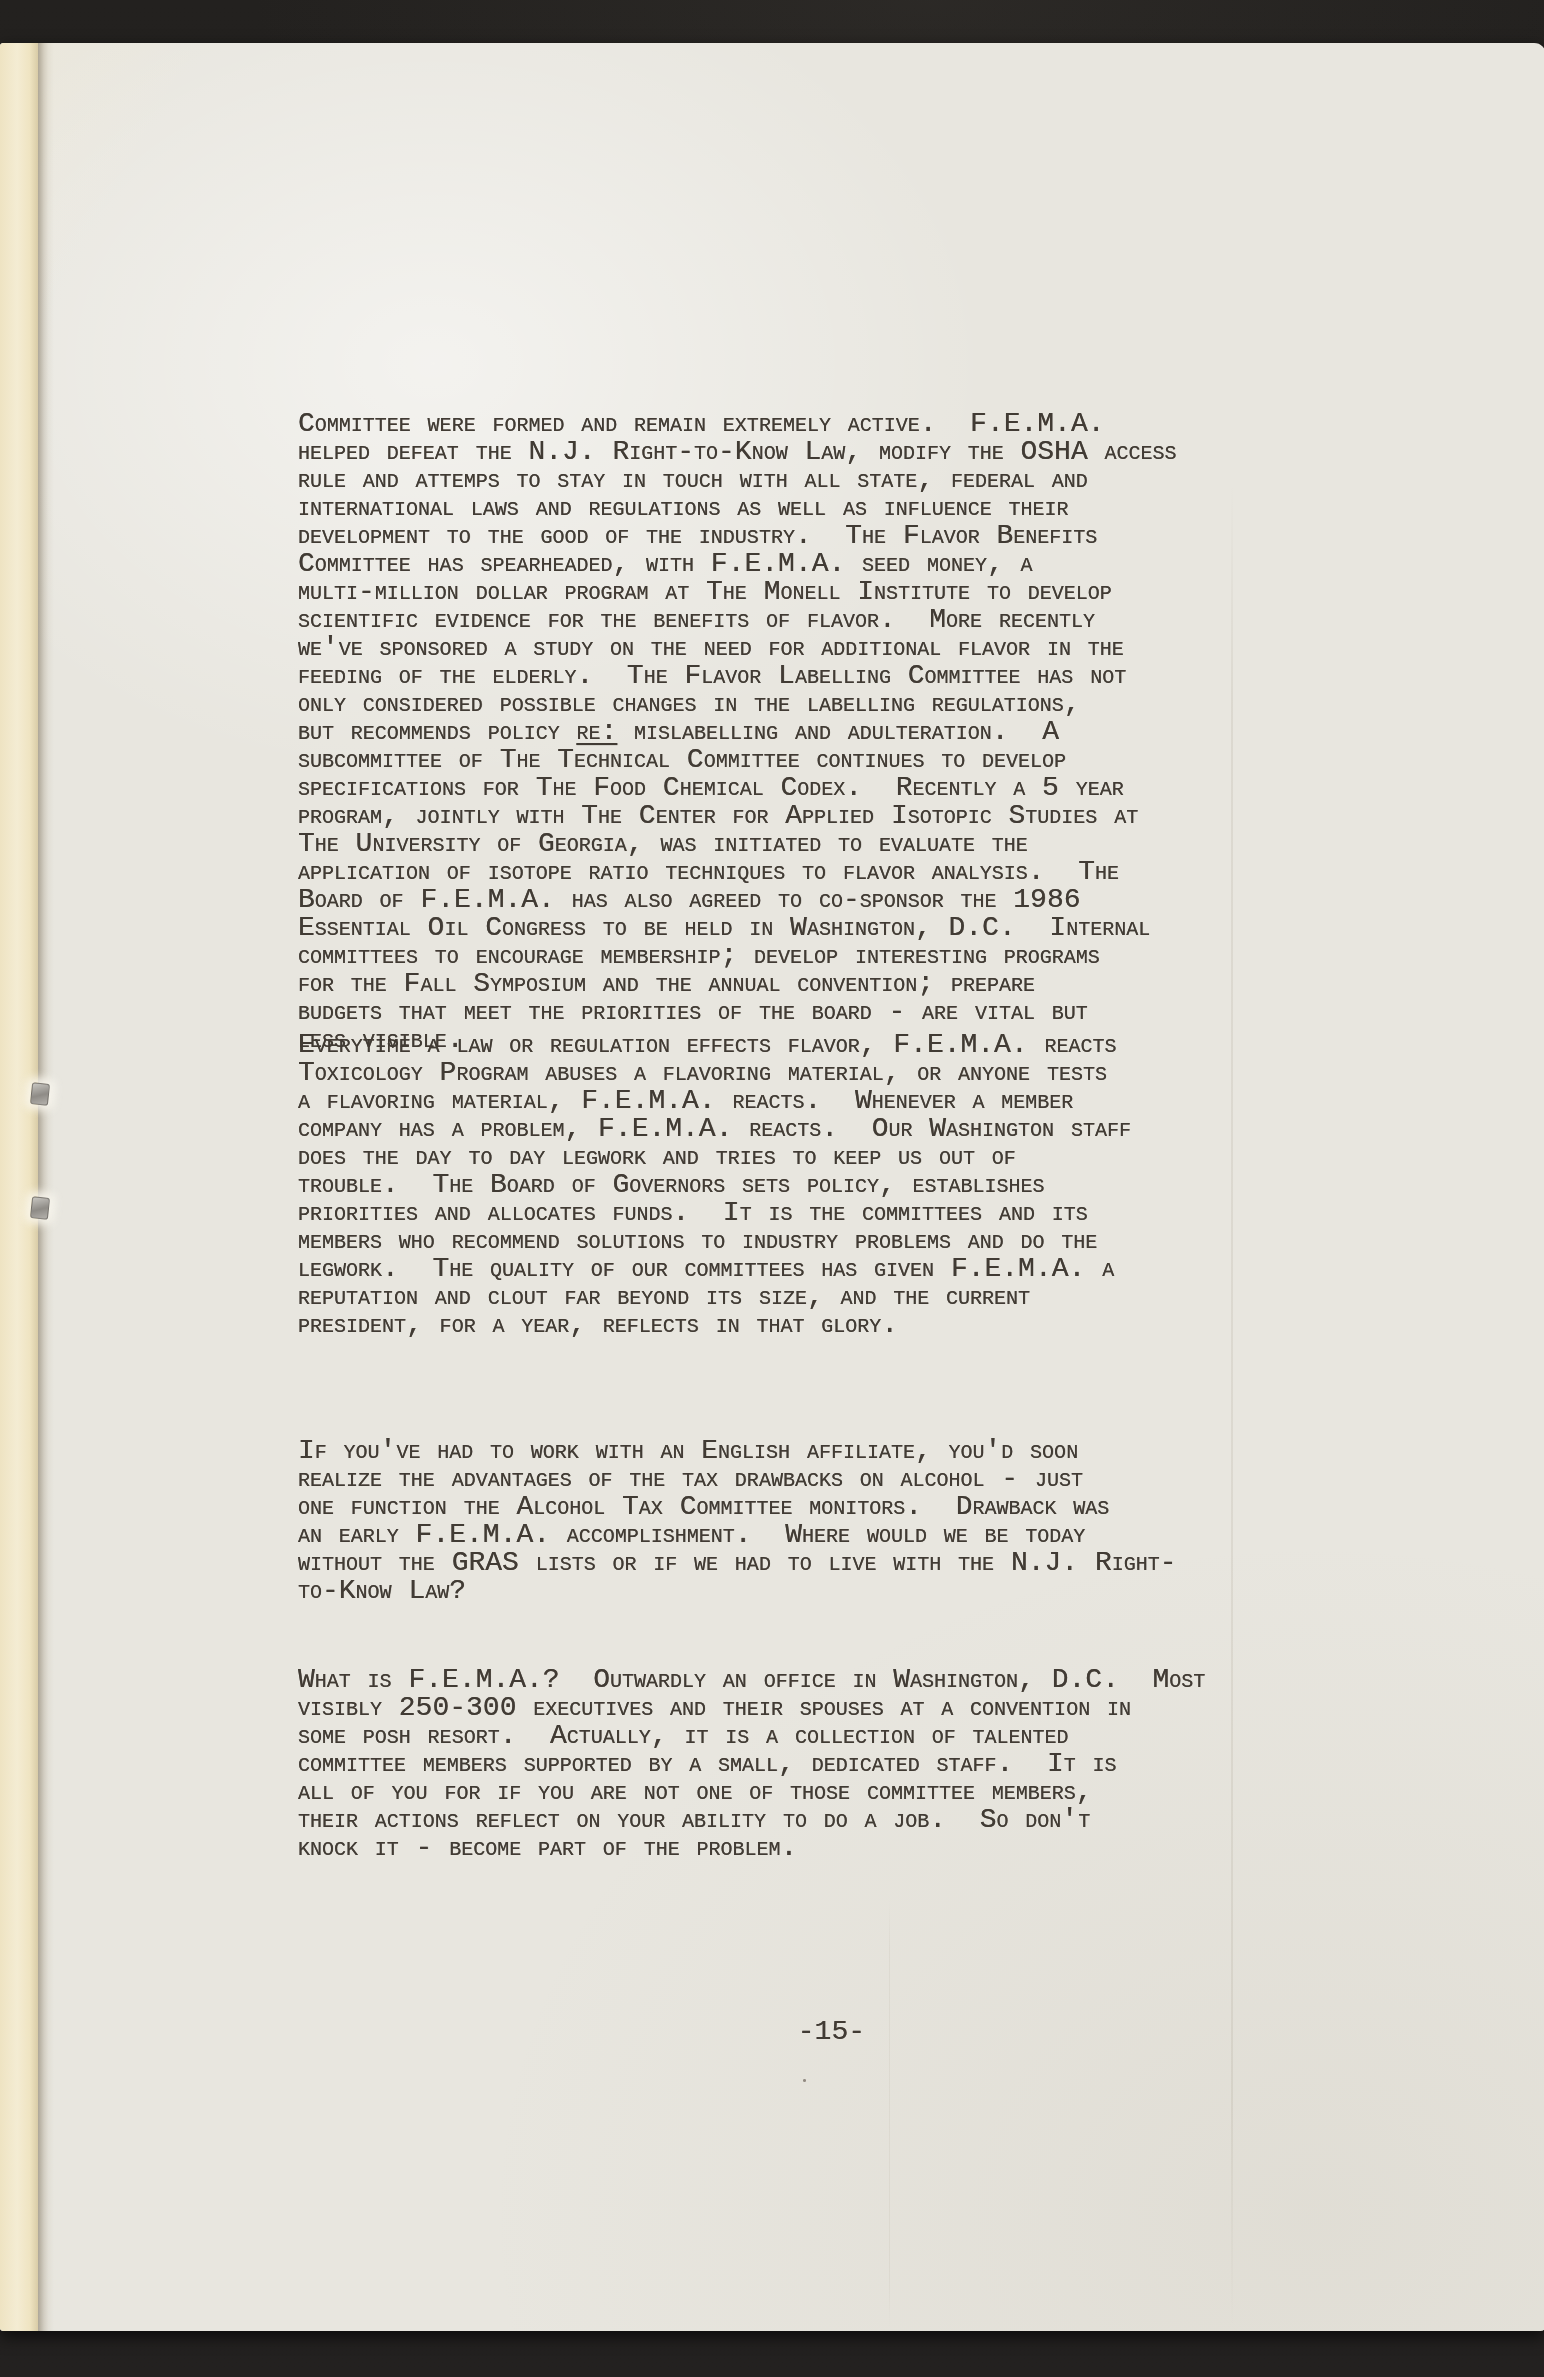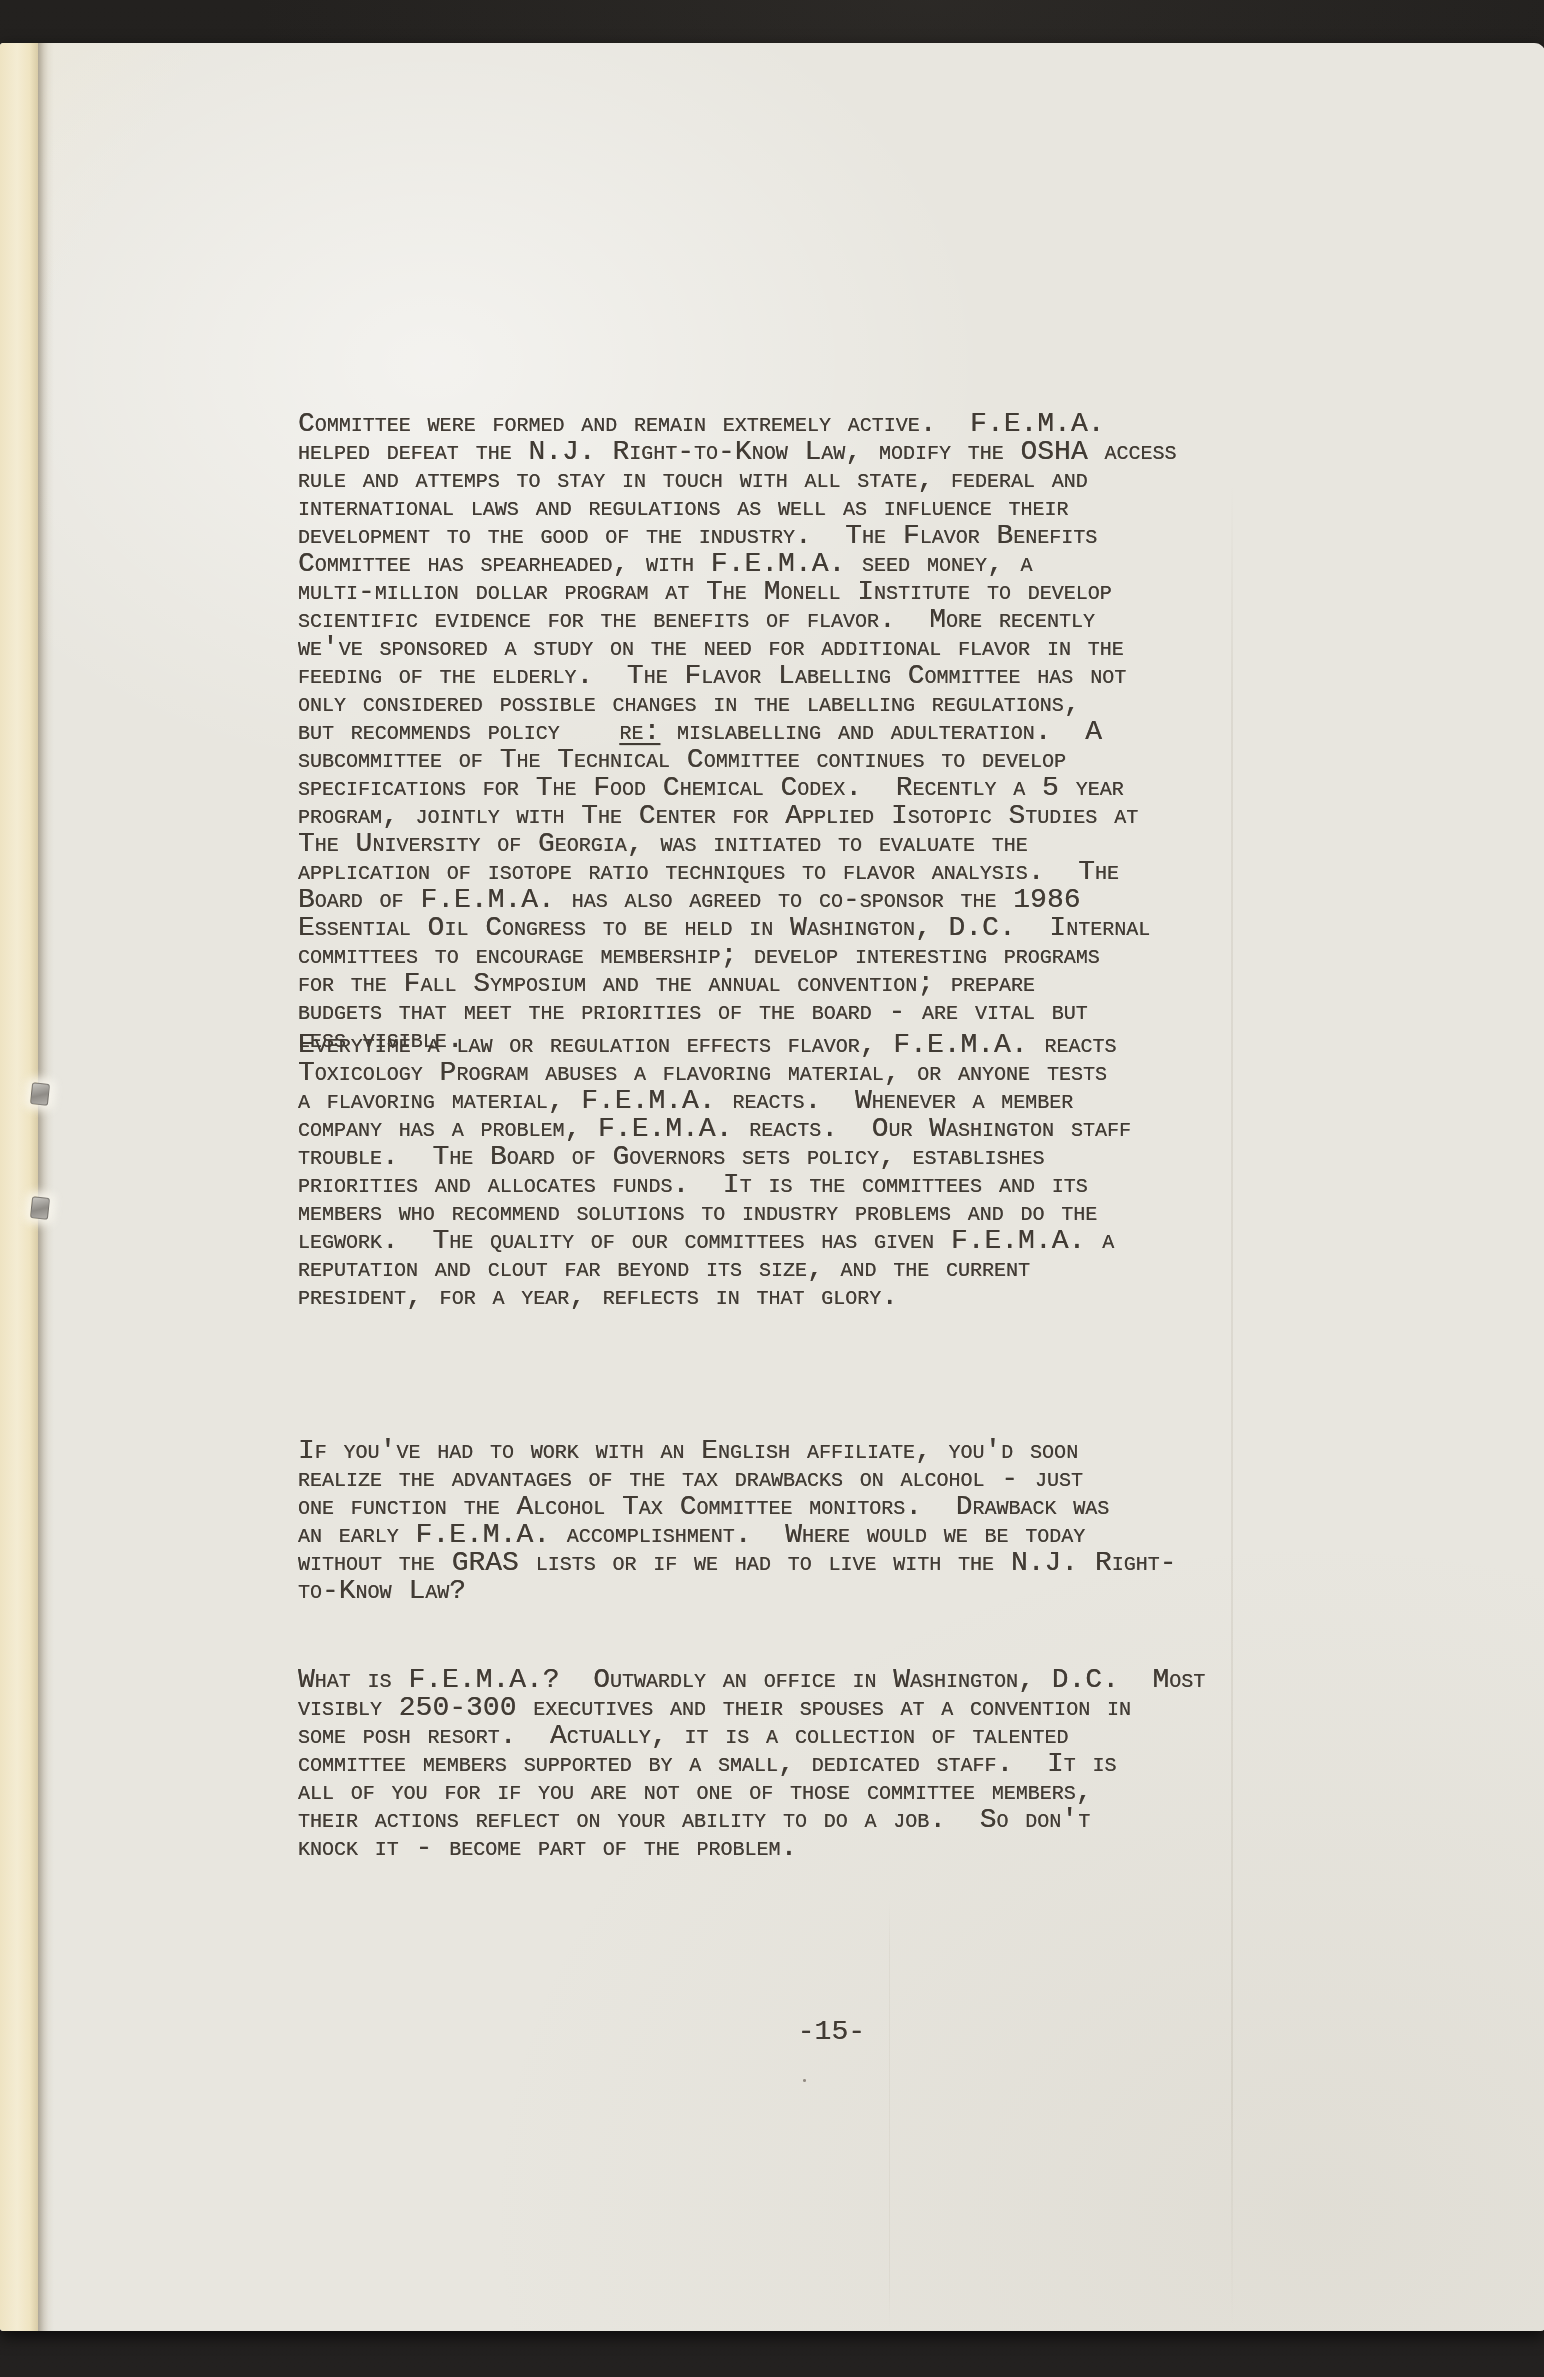--- a/index.html
+++ b/index.html
@@ -98,21 +98,21 @@
     color: #413b34;
     font-size: 28px;
     font-variant-caps: small-caps;
     text-shadow: 0 0 0.6px rgba(64,57,49,0.65), 0.3px 0.4px 0.4px rgba(64,57,49,0.30);
   }
   .para .line {
     height: 28px;
     line-height: 28px;
     white-space: pre;
   }
-  .para .uline { text-decoration: underline; text-underline-offset: 3.8px; margin-left: 43px; }
+  .para .uline { text-decoration: underline; text-underline-offset: 3.8px; }
   .para-1 { top: 367px; }
   .para-2 { top: 988px; }
   .para-3 { top: 1394px; }
   .para-4 { top: 1623px; }
   .page-num {
     position: absolute;
     left: 751px;
     top: 1975px;
     width: 114px;
     height: 28px;
@@ -161,20 +161,21 @@
       <div class="line">committees to encourage membership; develop interesting programs</div>
       <div class="line">for the Fall Symposium and the annual convention; prepare</div>
       <div class="line">budgets that meet the priorities of the board - are vital but</div>
       <div class="line">less visible.</div>
     </div>
   <div class="para para-2">
       <div class="line">Everytime a law or regulation effects flavor, F.E.M.A. reacts</div>
       <div class="line">Toxicology Program abuses a flavoring material, or anyone tests</div>
       <div class="line">a flavoring material, F.E.M.A. reacts.  Whenever a member</div>
       <div class="line">company has a problem, F.E.M.A. reacts.  Our Washington staff</div>
+      <div class="line">does the day to day legwork and tries to keep us out of</div>
       <div class="line">trouble.  The Board of Governors sets policy, establishes</div>
       <div class="line">priorities and allocates funds.  It is the committees and its</div>
       <div class="line">members who recommend solutions to industry problems and do the</div>
       <div class="line">legwork.  The quality of our committees has given F.E.M.A. a</div>
       <div class="line">reputation and clout far beyond its size, and the current</div>
       <div class="line">president, for a year, reflects in that glory.</div>
     </div>
   <div class="para para-3">
       <div class="line">If you've had to work with an English affiliate, you'd soon</div>
       <div class="line">realize the advantages of the tax drawbacks on alcohol - just</div>

